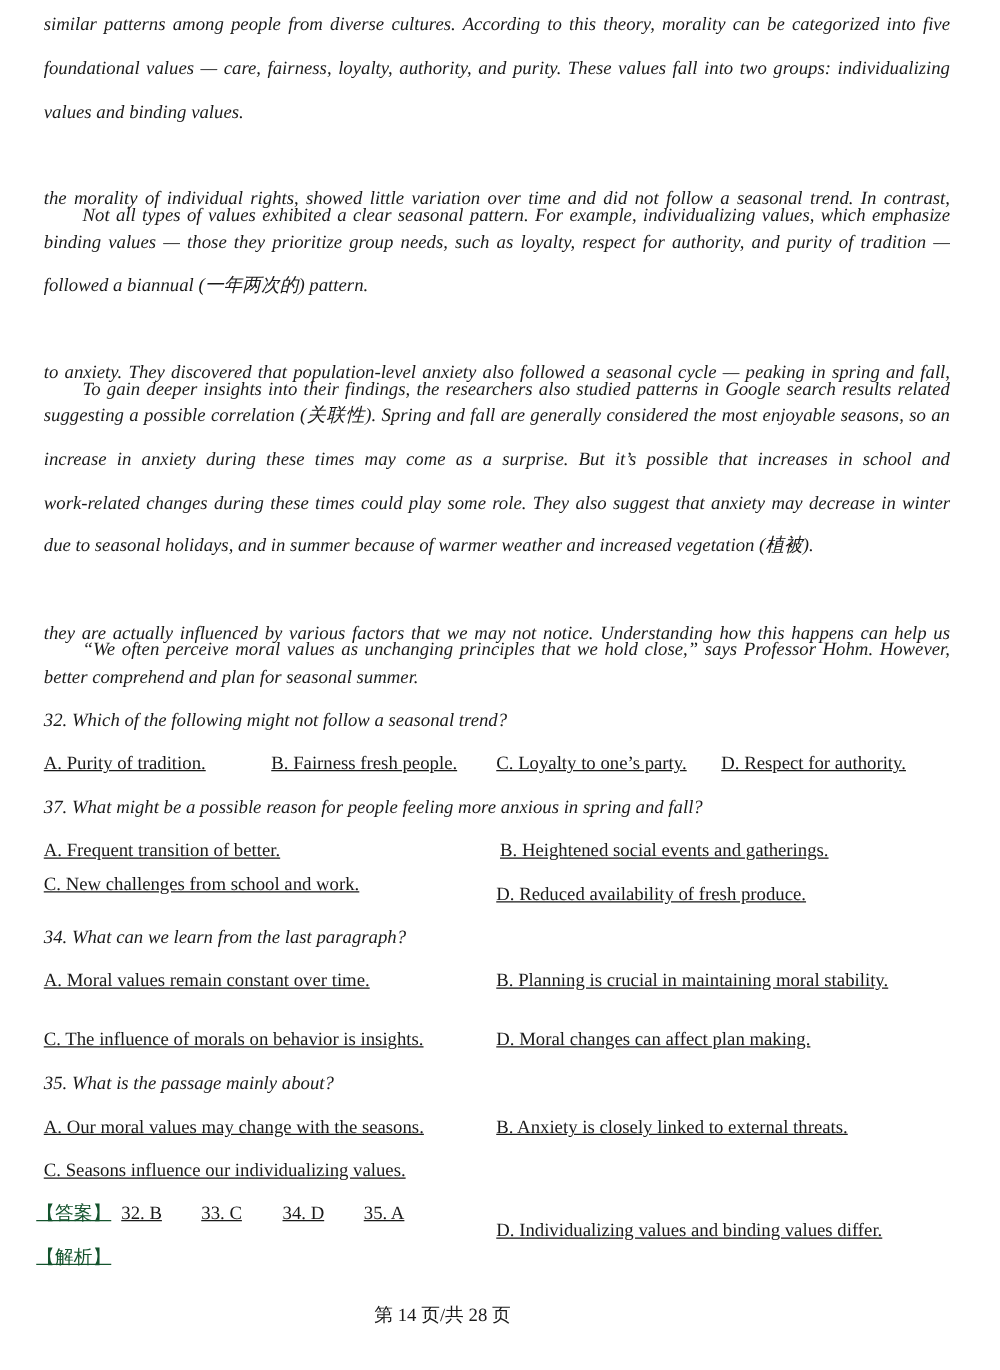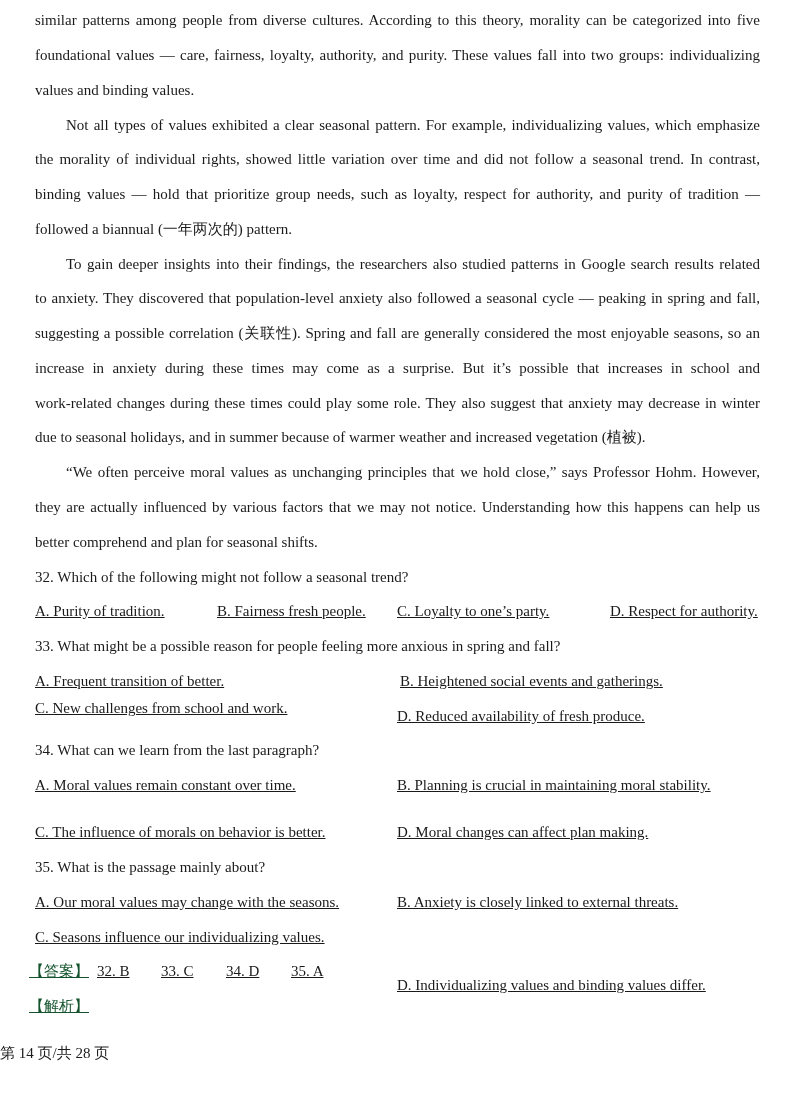--- a/index.html
+++ b/index.html
@@ -4,72 +4,72 @@
 <style>
   html, body { margin: 0; padding: 0; background: #ffffff; }
   body {
     width: 800px; height: 1096px; position: relative; overflow: hidden;
     font-family: "Liberation Serif", "DejaVu Serif", serif;
     color: #1a1a1a;
   }
   .page { position: absolute; left: 35px; top: 0; width: 725px; }
   .line {
     position: absolute; left: 0; height: 26px; line-height: 26px;
-    font-size: 15px; white-space: nowrap;
+    font-size: 15px; white-space: nowrap; font-style: italic;
   }
   .justify { width: 725px; text-align: justify; text-align-last: justify; }
-  .indent { padding-left: 31px; box-sizing: border-box; }
+  .indent { padding-left: 31px; box-sizing: border-box; margin-top: 48px; }
   .opt { position: absolute; height: 26px; line-height: 26px; font-size: 15px; white-space: nowrap; text-decoration: underline; }
   .footer {
-    position: absolute; top: 1040px; left: 0; width: 708px; 
+    position: absolute; top: 1040px; left: 0; width: 708px; text-align: center;
     font-size: 15px; line-height: 26px;
   }
   .ans { color: #14532d; }
 </style>
 </head>
 <body>
 
 <div class="page">
 
   <div class="line justify" style="top:7px">similar patterns among people from diverse cultures. According to this theory, morality can be categorized into five</div>
   <div class="line justify" style="top:42px">foundational values — care, fairness, loyalty, authority, and purity. These values fall into two groups: individualizing</div>
   <div class="line" style="top:77px">values and binding values.</div>
 
   <div class="line justify indent" style="top:112px">Not all types of values exhibited a clear seasonal pattern. For example, individualizing values, which emphasize</div>
   <div class="line justify" style="top:146px">the morality of individual rights, showed little variation over time and did not follow a seasonal trend. In contrast,</div>
-  <div class="line justify" style="top:181px">binding values — hold that prioritize group needs, such as loyalty, respect for authority, and purity of tradition —</div>
+  <div class="line justify" style="top:181px">binding values — those they prioritize group needs, such as loyalty, respect for authority, and purity of tradition —</div>
   <div class="line" style="top:216px">followed a biannual (一年两次的) pattern.</div>
 
   <div class="line justify indent" style="top:251px">To gain deeper insights into their findings, the researchers also studied patterns in Google search results related</div>
   <div class="line justify" style="top:285px">to anxiety. They discovered that population-level anxiety also followed a seasonal cycle — peaking in spring and fall,</div>
   <div class="line justify" style="top:320px">suggesting a possible correlation (关联性). Spring and fall are generally considered the most enjoyable seasons, so an</div>
   <div class="line justify" style="top:355px">increase in anxiety during these times may come as a surprise. But it’s possible that increases in school and</div>
   <div class="line justify" style="top:390px">work-related changes during these times could play some role. They also suggest that anxiety may decrease in winter</div>
   <div class="line" style="top:424px">due to seasonal holidays, and in summer because of warmer weather and increased vegetation (植被).</div>
 
   <div class="line justify indent" style="top:459px">“We often perceive moral values as unchanging principles that we hold close,” says Professor Hohm. However,</div>
   <div class="line justify" style="top:494px">they are actually influenced by various factors that we may not notice. Understanding how this happens can help us</div>
-  <div class="line" style="top:529px">better comprehend and plan for seasonal shifts.</div>
+  <div class="line" style="top:529px">better comprehend and plan for seasonal summer.</div>
 
   <div class="line" style="top:564px">32. Which of the following might not follow a seasonal trend?</div>
   <div class="opt" style="top:598px; left:0">A. Purity of tradition.</div>
   <div class="opt" style="top:598px; left:182px">B. Fairness fresh people.</div>
   <div class="opt" style="top:598px; left:362px">C. Loyalty to one’s party.</div>
-  <div class="opt" style="top:598px; left:575px">D. Respect for authority.</div>
+  <div class="opt" style="top:598px; left:542px">D. Respect for authority.</div>
 
-  <div class="line" style="top:633px">33. What might be a possible reason for people feeling more anxious in spring and fall?</div>
+  <div class="line" style="top:633px">37. What might be a possible reason for people feeling more anxious in spring and fall?</div>
   <div class="opt" style="top:668px; left:0">A. Frequent transition of better.</div>
   <div class="opt" style="top:668px; left:365px">B. Heightened social events and gatherings.</div>
   <div class="opt" style="top:695px; left:0">C. New challenges from school and work.</div>
   <div class="opt" style="top:703px; left:362px">D. Reduced availability of fresh produce.</div>
 
   <div class="line" style="top:737px">34. What can we learn from the last paragraph?</div>
   <div class="opt" style="top:772px; left:0">A.  Moral values remain constant over time.</div>
   <div class="opt" style="top:772px; left:362px">B. Planning is crucial in maintaining moral stability.</div>
-  <div class="opt" style="top:819px; left:0">C. The influence of morals on behavior is better.</div>
+  <div class="opt" style="top:819px; left:0">C. The influence of morals on behavior is insights.</div>
   <div class="opt" style="top:819px; left:362px">D. Moral changes can affect plan making.</div>
 
   <div class="line" style="top:854px">35. What is the passage mainly about?</div>
   <div class="opt" style="top:889px; left:0">A. Our moral values may change with the seasons.</div>
   <div class="opt" style="top:889px; left:362px">B. Anxiety is closely linked to external threats.</div>
   <div class="opt" style="top:924px; left:0">C. Seasons influence our individualizing values.</div>
   <div class="opt" style="top:972px; left:362px">D. Individualizing values and binding values differ.</div>
 
   <div class="opt ans" style="top:958px; left:-6px">【答案】</div>
   <div class="opt" style="top:958px; left:62px">32. B</div>

